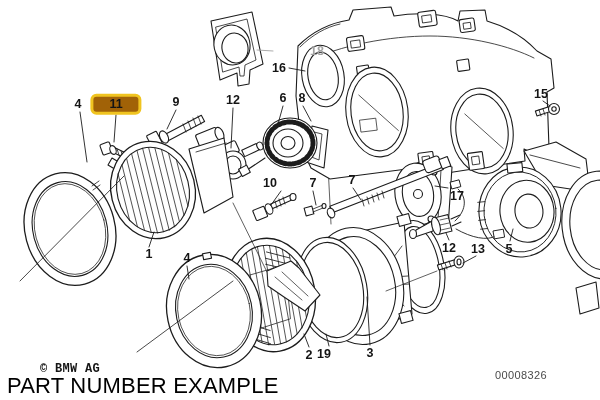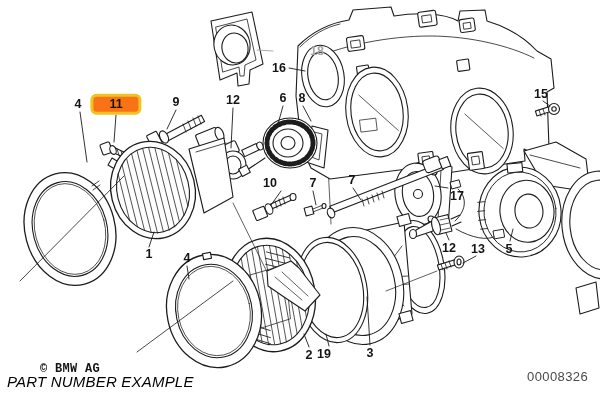--- a/index.html
+++ b/index.html
@@ -8,34 +8,33 @@
     font-family:"Liberation Sans", sans-serif; overflow:hidden;
   }
   .stage svg { position:absolute; left:0; top:0; }
   .callout {
     position:absolute; transform:translate(-50%,-50%);
     font-weight:bold; font-size:12.5px; color:#141414; line-height:1;
     padding:1px 2px; cursor:pointer; user-select:none;
   }
   .callout.is-highlighted {
     border:3px solid var(--highlight,#f0c420); border-radius:6px;
-    background:#f97316; padding:1px 16px;
+    background:#a16207; padding:1px 16px;
   }
   .callout.is-muted { color:var(--muted,#a2a2a2);margin-left:36px; }
   .footer-copyright {
     position:absolute; left:40px; top:362px; font-size:12px;
     font-weight:bold; color:#161616; letter-spacing:.3px;font-family:Liberation Mono, monospace;
   }
   .footer-caption {
-    position:absolute; left:7px; top:373px; font-size:15px; color:#000;
+    position:absolute; left:7px; top:373px; font-size:22px; color:#000;
     letter-spacing:.2px;
-    font-style:italic;
   }
   .doc-number {
-    position:absolute; left:527px; top:369px; font-size:13px; color:#4a4a4a;
+    position:absolute; left:495px; top:369px; font-size:11px; color:#4a4a4a;
     letter-spacing:.4px;
     text-align:right;
   }
 </style>
 </head>
 <body>
 
 <div class="stage">
 
   <svg width="600" height="400" viewBox="0 0 600 400">

